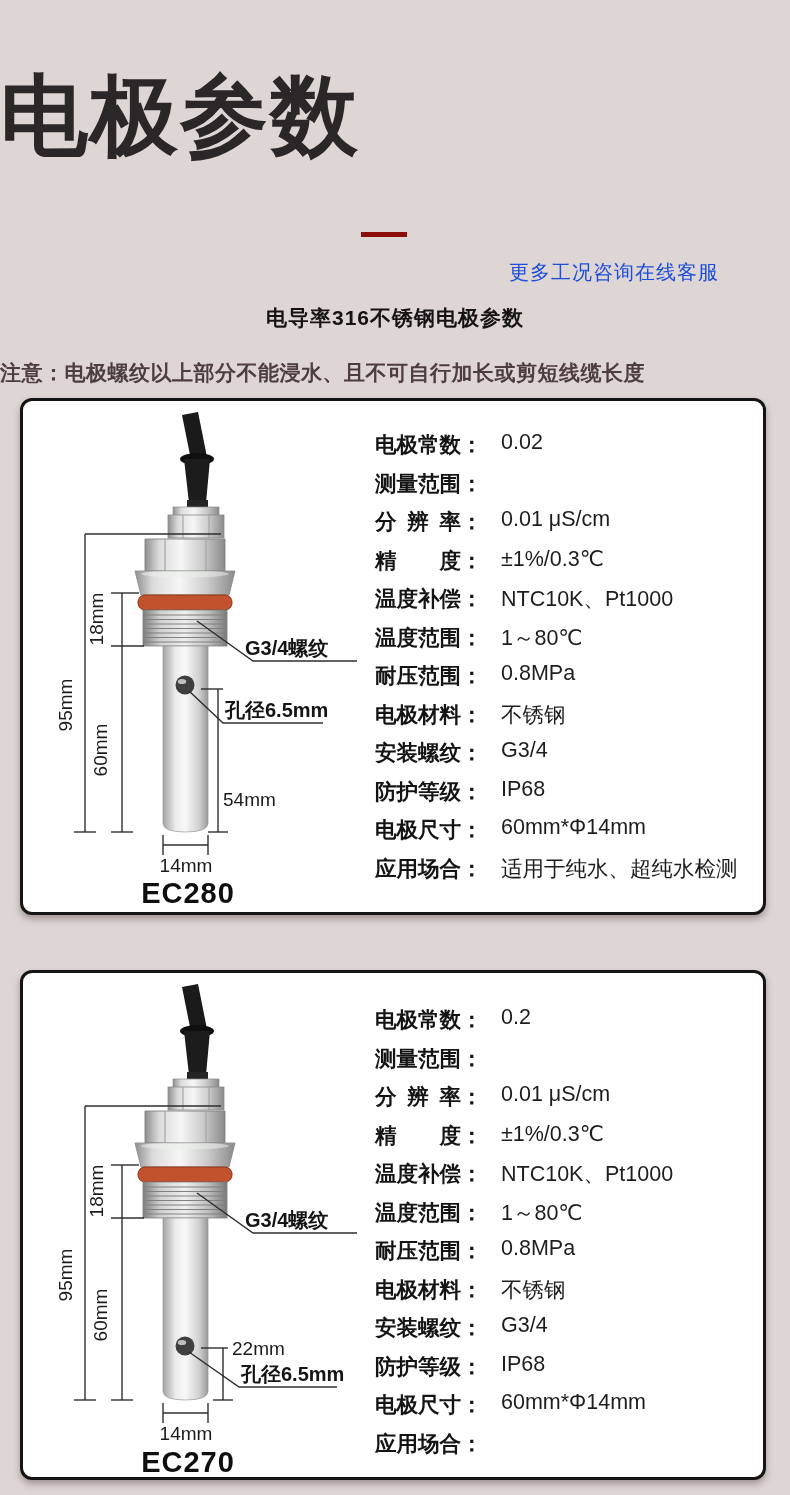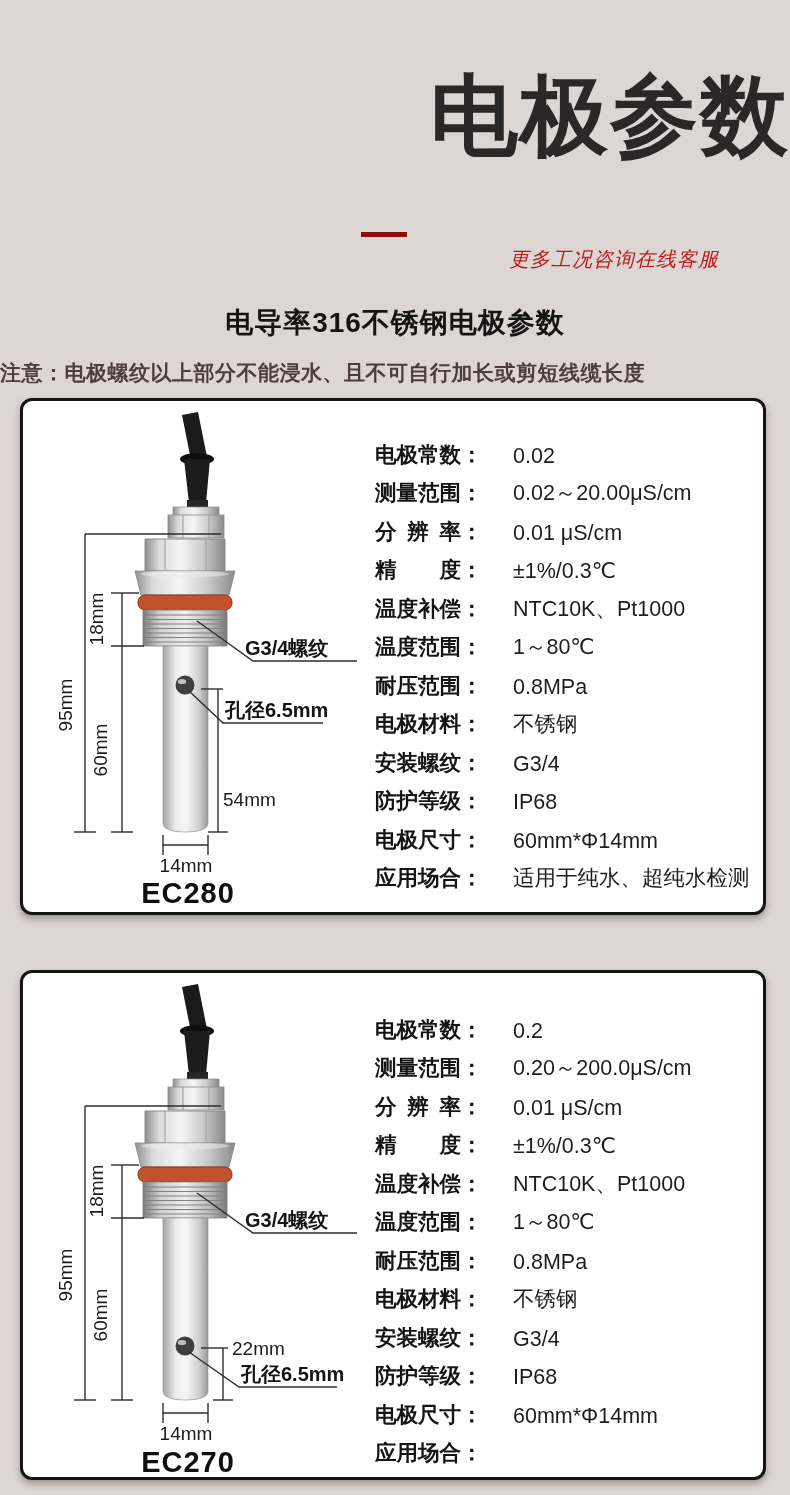--- a/index.html
+++ b/index.html
@@ -4,55 +4,55 @@
 <style>
   html,body{margin:0;padding:0;}
   body{
     width:790px;height:1495px;position:relative;overflow:hidden;
     background:#ded6d5;
     font-family:"Liberation Sans","DejaVu Sans",sans-serif;
     -webkit-font-smoothing:antialiased;
   }
   .page-title{
     position:absolute;top:68px;left:0;width:100%;
-    text-align:right;font-size:88px;font-weight:900;
+    text-align:left;font-size:88px;font-weight:900;
     color:#2b2728;letter-spacing:2px;line-height:1.1;
   }
   .red-divider{
     position:absolute;left:361px;top:232px;width:46px;height:5px;
     background:#8d0d0d;
   }
   .contact-note{
-    position:absolute;top:246px;right:71px;
-    font-size:20px;color:#b91c1c;letter-spacing:1px;font-style:italic;
+    position:absolute;top:259px;right:71px;
+    font-size:20px;color:#1d4ed8;letter-spacing:1px;
   }
   .section-title{
     position:absolute;top:304px;left:0;width:100%;text-align:center;
-    font-size:28px;font-weight:bold;color:#161314;letter-spacing:1px;
+    font-size:21px;font-weight:bold;color:#161314;letter-spacing:1px;
   }
   .warning-note{
     position:absolute;top:359px;left:0;width:100%;
     font-size:21px;font-weight:bold;color:#4e3d3d;letter-spacing:.5px;
   }
   .card{
     position:absolute;left:20px;width:746px;box-sizing:border-box;
     background:#ffffff;border:3px solid #141414;border-radius:12px;
     box-shadow:0 4px 7px rgba(50,30,30,.35);
   }
   .card-1{top:398px;height:517px;}
   .card-2{top:970px;height:510px;}
   .diagram{position:absolute;left:2px;top:2px;}
   .specs{
     position:absolute;left:352px;top:29px;right:10px;
     display:flex;flex-direction:column;
   }
   .card-2 .specs{top:32px;}
   .spec-row{
-    display:flex;align-items:flex-end;height:38.5px;
-    font-size:21.5px;color:#1a1a1a;white-space:nowrap;gap:12px;
+    display:flex;align-items:flex-start;height:38.5px;
+    font-size:21.5px;color:#1a1a1a;white-space:nowrap;
   }
   .spec-label{font-weight:bold;width:126px;flex:none;color:#141414;}
   .spec-value{color:#1d1d1d;}
   
   .dim-line{stroke:#2e2e2e;stroke-width:1.4;fill:none;}
   .dim-text{font-size:19px;fill:#1c1c1c;font-family:"Liberation Sans","DejaVu Sans",sans-serif;}
   .callout-text{font-size:20px;fill:#141414;font-weight:600;}
   .model-text{font-size:29px;font-weight:900;fill:#0f0f0f;letter-spacing:1px;}
   .hidden-defs{position:absolute;width:0;height:0;}
 </style>
@@ -158,21 +158,20 @@
     </g>
   </svg>
 
   <div class="specs">
     <div class="spec-row">
         <span class="spec-label">电极常数：</span>
         <span class="spec-value">0.02</span>
       </div>
     <div class="spec-row">
         <span class="spec-label">测量范围：</span>
-        <span class="spec-value">0.02～20.00μS/cm</span>
       </div>
     <div class="spec-row">
         <span class="spec-label">分 辨 率：</span>
         <span class="spec-value">0.01 μS/cm</span>
       </div>
     <div class="spec-row">
         <span class="spec-label">精　　度：</span>
         <span class="spec-value">±1%/0.3℃</span>
       </div>
     <div class="spec-row">
@@ -277,21 +276,20 @@
     </g>
   </svg>
 
   <div class="specs">
     <div class="spec-row">
         <span class="spec-label">电极常数：</span>
         <span class="spec-value">0.2</span>
       </div>
     <div class="spec-row">
         <span class="spec-label">测量范围：</span>
-        <span class="spec-value">0.20～200.0μS/cm</span>
       </div>
     <div class="spec-row">
         <span class="spec-label">分 辨 率：</span>
         <span class="spec-value">0.01 μS/cm</span>
       </div>
     <div class="spec-row">
         <span class="spec-label">精　　度：</span>
         <span class="spec-value">±1%/0.3℃</span>
       </div>
     <div class="spec-row">

